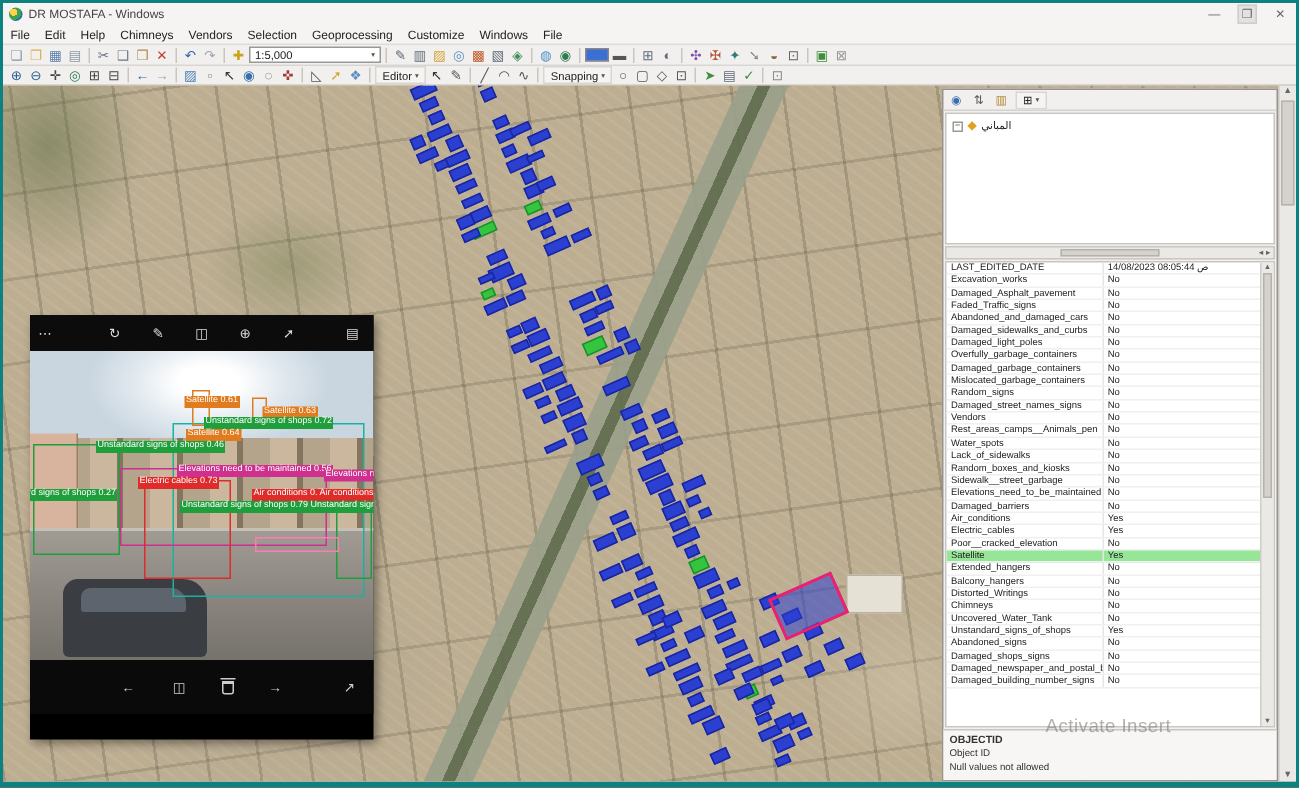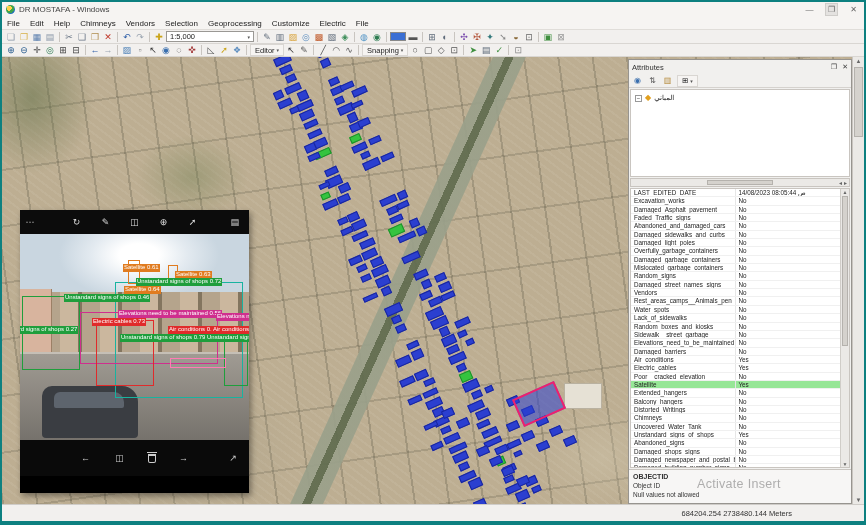--- a/index.html
+++ b/index.html
@@ -121,21 +121,21 @@
 
   <div class="menubar">
       <div class="menu-item">File</div>
       <div class="menu-item">Edit</div>
       <div class="menu-item">Help</div>
       <div class="menu-item">Chimneys</div>
       <div class="menu-item">Vendors</div>
       <div class="menu-item">Selection</div>
       <div class="menu-item">Geoprocessing</div>
       <div class="menu-item">Customize</div>
-      <div class="menu-item">Electric</div>
+      <div class="menu-item">Windows</div>
       <div class="menu-item">File</div>
     </div>
 
   <div class="toolbar tb1">
       <span class="ticon" style="color: rgb(138, 151, 168);">❏</span>
       <span class="ticon" style="color: rgb(216, 177, 74);">❐</span>
       <span class="ticon" style="color: rgb(91, 127, 174);">▦</span>
       <span class="ticon" style="color: rgb(138, 151, 168);">▤</span>
       <span class="tsep"></span>
       <span class="ticon" style="color: rgb(106, 118, 134);">✂</span>
@@ -378,27 +378,20 @@
         <div class="redbox" style="left: 514px; top: 332px; width: 46px; height: 30px;"></div>
       </div>
 
     <div class="map-vscroll">
       <span class="up">▲</span>
       <span class="thumb"></span>
       <span class="dn">▼</span>
     </div>
 
     <div class="attr-panel">
-      <div class="ap-header">
-        <span>Attributes</span>
-        <span class="ap-controls">
-          <span>❐</span>
-          <span>✕</span>
-        </span>
-      </div>
       <div class="ap-toolbar">
           <span class="ticon" style="color: rgb(58, 111, 174);">◉</span>
           <span class="ticon" style="color: rgb(85, 85, 85);">⇅</span>
           <span class="ticon" style="color: rgb(181, 138, 58);">▥</span>
           <span class="tdrop">
             <span>⊞</span>
             <span class="arr">▾</span>
           </span>
         </div>
       <div class="ap-tree">
@@ -609,17 +602,14 @@
           <span class="ticon" style="color: rgb(204, 204, 204);">◫</span>
           <span class="trash"></span>
           <span class="ticon" style="color: rgb(204, 204, 204);">→</span>
           <span class="ticon expand" style="color: rgb(204, 204, 204);">↗</span>
         </div>
     </div>
 
     <div class="watermark">Activate Insert</div>
   </div>
 
-  <div class="statusbar">
-    <span>684204.254  2738480.144 Meters</span>
-  </div>
 
 </div>
 
 </body></html>

